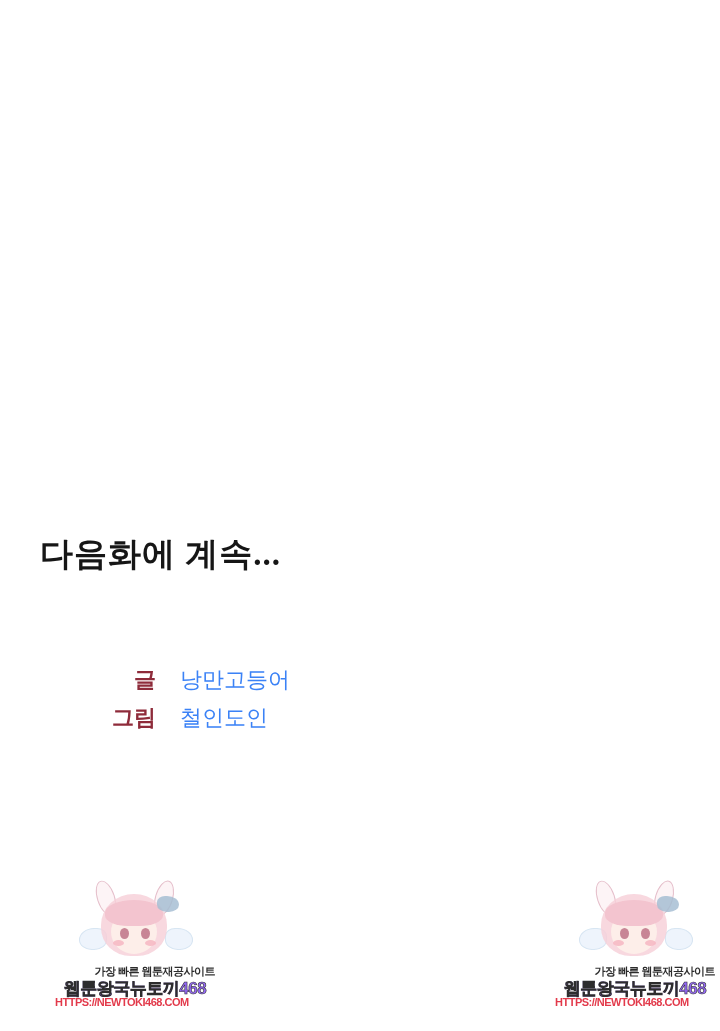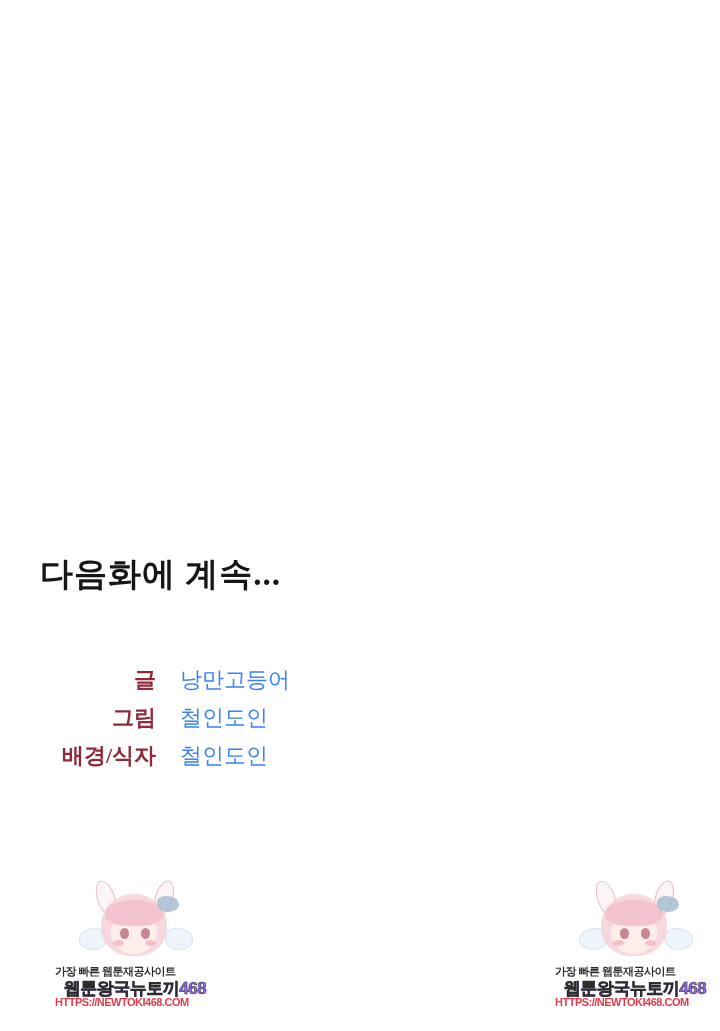--- a/index.html
+++ b/index.html
@@ -18,21 +18,21 @@
     position: relative;
     width: 720px;
     height: 1031px;
     background: #ffffff;
   }
 
   
   .continued {
     position: absolute;
     left: 40px;
-    top: 552px;
+    top: 532px;
     font-family: "Liberation Serif", serif;
     font-size: 33px;
     font-weight: 700;
     color: #161616;
     letter-spacing: 1px;
     white-space: nowrap;
   }
 
   
   .credits {
@@ -152,49 +152,49 @@
     background: #9fb8cf;
     border-radius: 40% 60% 50% 50%;
     opacity: .85;
   }
 
   
   .wm-line1 {
     position: absolute;
     left: 0; top: 84px;
     width: 160px;
+    text-align: right;
+    font-family: "Liberation Sans", sans-serif;
+    font-size: 11px;
+    font-weight: 700;
+    color: #1a1a1a;
+    letter-spacing: -0.5px;
+    white-space: nowrap;
+  }
+  .wm-line2 {
+    position: absolute;
+    left: 0; top: 97px;
+    width: 160px;
+    text-align: center;
+    font-family: "Liberation Sans", sans-serif;
+    font-size: 17px;
+    font-weight: 700;
+    color: #8b5cf6;
+    -webkit-text-stroke: 0.6px #1c1c1c;
+    letter-spacing: -0.5px;
+    white-space: nowrap;
+  }
+  .wm-line3 {
+    position: absolute;
+    left: 0; top: 116px;
+    width: 160px;
     text-align: left;
     font-family: "Liberation Sans", sans-serif;
     font-size: 11px;
     font-weight: 700;
-    color: #1a1a1a;
-    letter-spacing: -0.5px;
-    white-space: nowrap;
-  }
-  .wm-line2 {
-    position: absolute;
-    left: 0; top: 97px;
-    width: 160px;
-    text-align: center;
-    font-family: "Liberation Sans", sans-serif;
-    font-size: 17px;
-    font-weight: 700;
-    color: #8b5cf6;
-    -webkit-text-stroke: 0.6px #1c1c1c;
-    letter-spacing: -0.5px;
-    white-space: nowrap;
-  }
-  .wm-line3 {
-    position: absolute;
-    left: 0; top: 116px;
-    width: 160px;
-    text-align: left;
-    font-family: "Liberation Sans", sans-serif;
-    font-size: 11px;
-    font-weight: 700;
     color: #e02a3c;
     letter-spacing: -0.5px;
     white-space: nowrap;
   }
 </style>
 </head>
 <body>
 
 <div class="page">
 
@@ -207,24 +207,20 @@
       <div class="credit-name">낭만고등어</div>
     </div>
 
     <div class="credit-row">
       <div class="credit-role">그림</div>
       <div class="credit-name">철인도인</div>
     </div>
 
 
 
-    <div class="credit-row">
-      <div class="credit-role">배경/식자</div>
-      <div class="credit-name">철인도인</div>
-    </div>
 
 
   </div>
 
   <div class="watermark left">
     <div class="wm-art">
       <div class="wm-wing-l"></div>
       <div class="wm-wing-r"></div>
       <div class="wm-ear-l"></div>
       <div class="wm-ear-r"></div>

